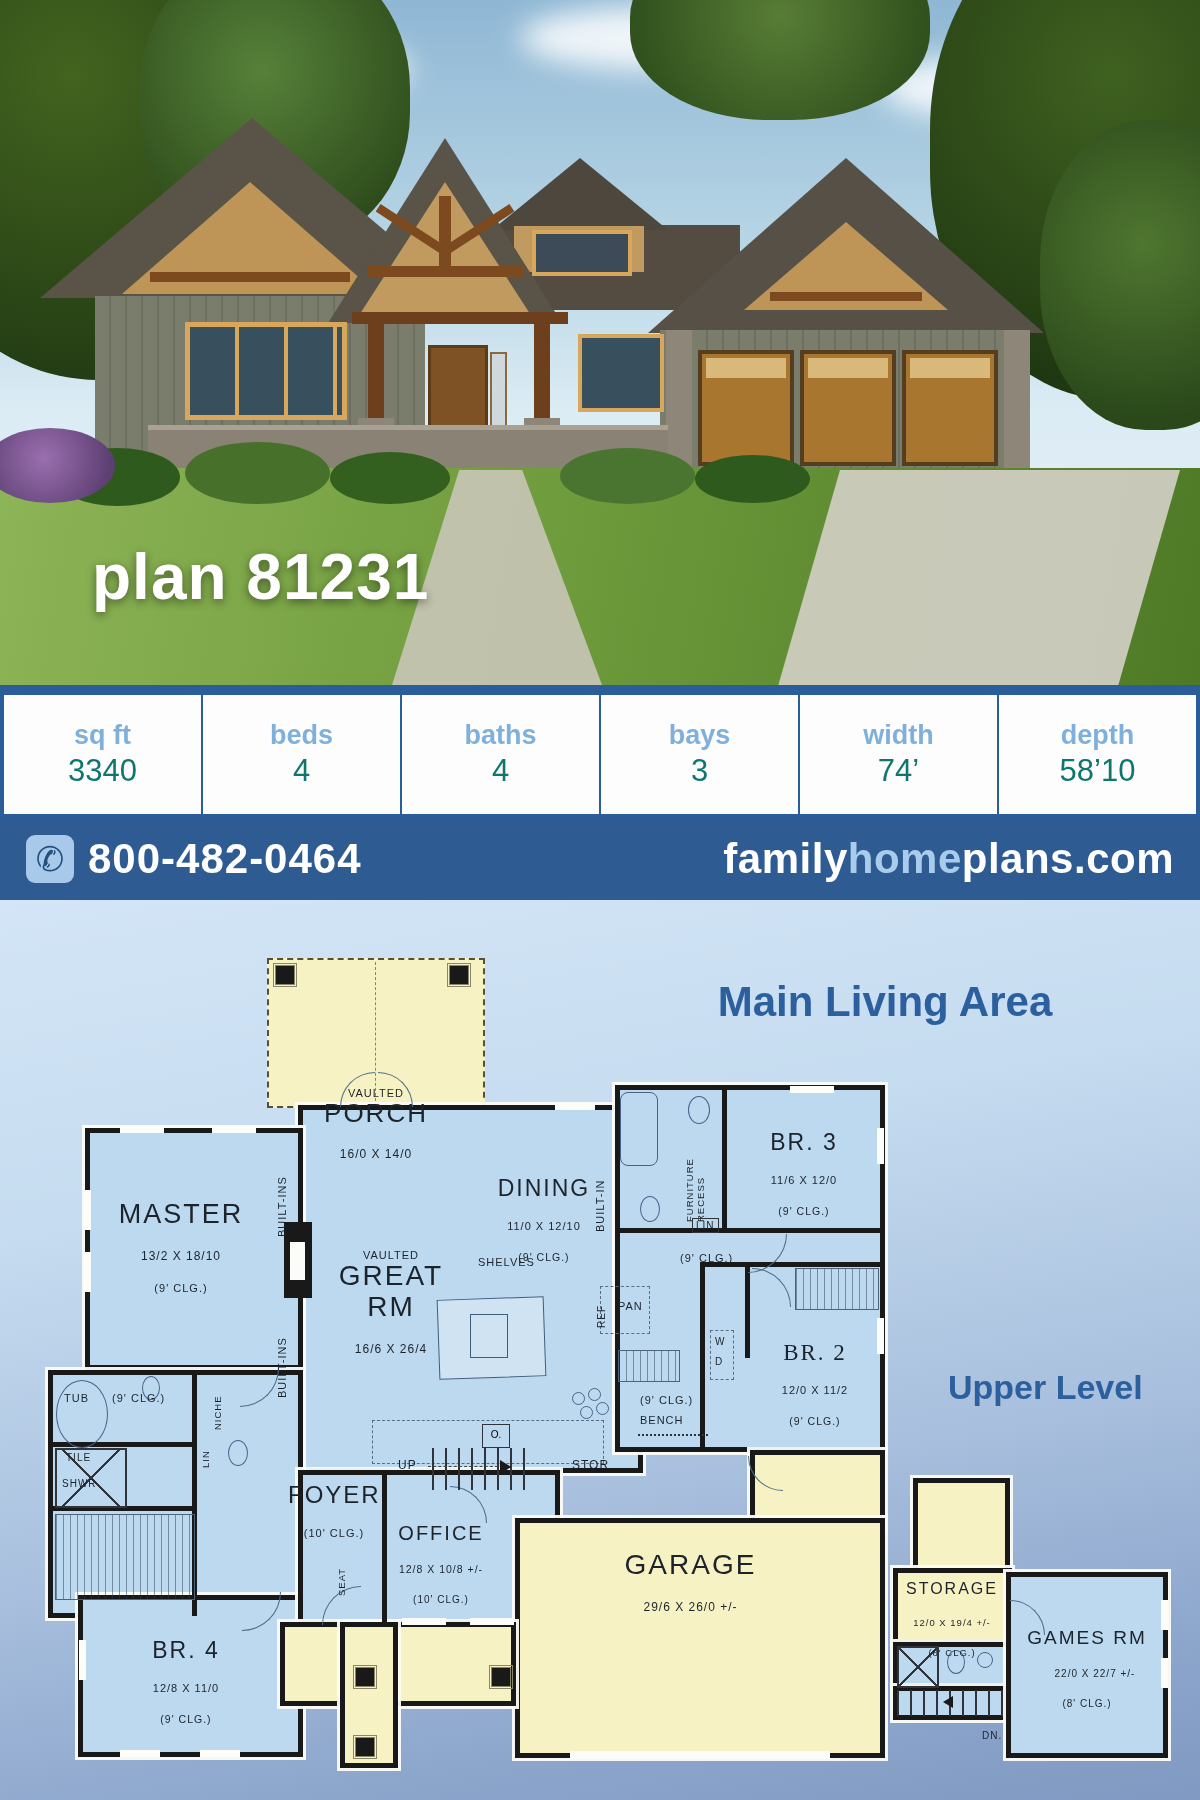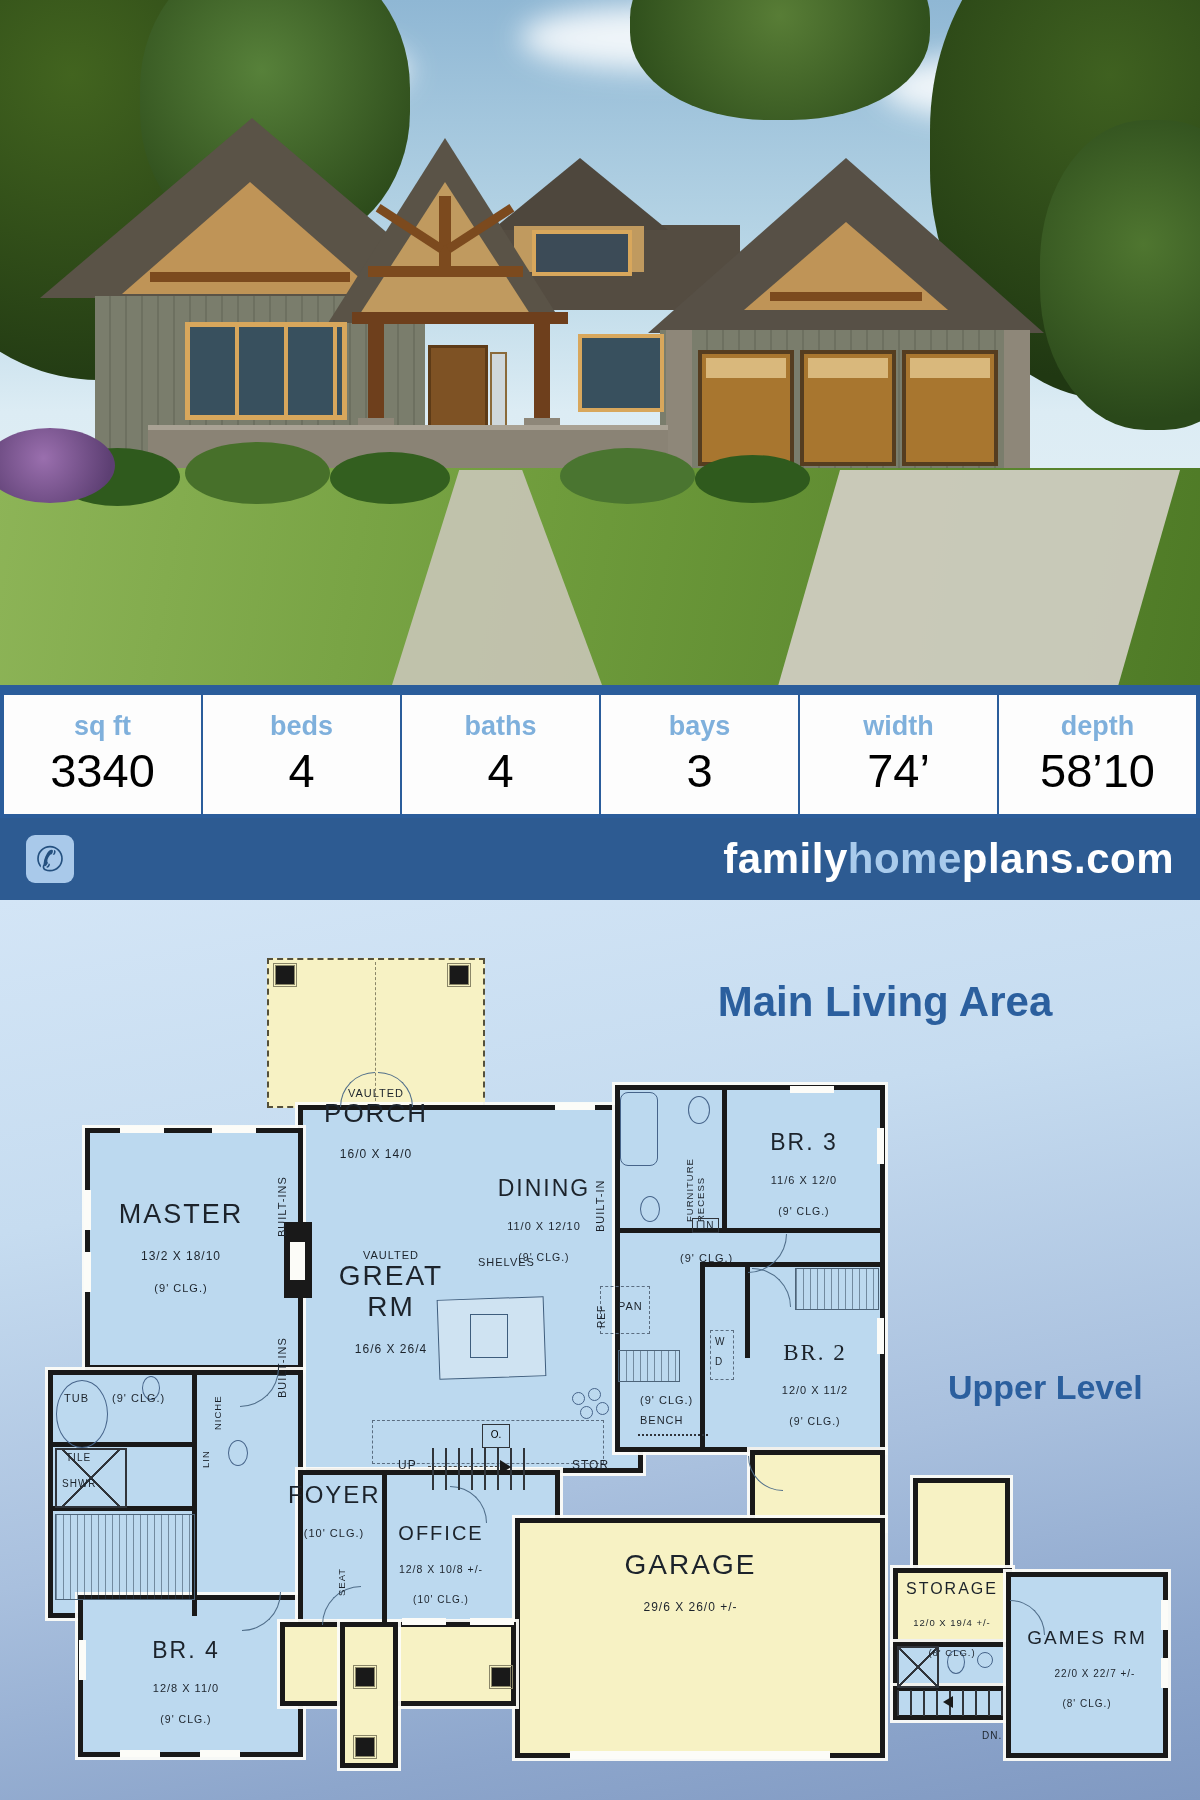--- a/index.html
+++ b/index.html
@@ -22,21 +22,21 @@
   .boards{background:repeating-linear-gradient(90deg,#7a7d6c 0 14px,#6d7060 14px 16px);}
   .hero-title{position:absolute;left:92px;top:540px;color:#ffffff;font-size:64px;font-weight:bold;
               letter-spacing:1px;text-shadow:0 3px 10px rgba(0,0,0,.45);}
 
   
   .stats{position:absolute;left:0;top:685px;width:1200px;height:133px;box-sizing:border-box;
          border:4px solid #2b5d9b;border-top:10px solid #2b5d9b;background:#fdfdfd;display:flex;}
   .stat{flex:1;border-left:2px solid #2b5d9b;display:flex;flex-direction:column;align-items:center;justify-content:center;}
   .stat:first-child{border-left:none;}
   .stat-label{font-size:27px;font-weight:bold;color:#7fb0dc;line-height:1;}
-  .stat-value{font-size:47px;color:#000000;line-height:1.05;margin-top:6px;}
+  .stat-value{font-size:31px;color:#0f766e;line-height:1.05;margin-top:6px;}
 
   
   .contact{position:absolute;left:0;top:818px;width:1200px;height:82px;background:#2d5b92;
            display:flex;align-items:center;justify-content:space-between;padding:0 26px;box-sizing:border-box;}
   .phone-wrap{display:flex;align-items:center;gap:14px;}
   .phone-icon{width:48px;height:48px;background:#a9c9ea;border-radius:9px;display:flex;align-items:center;
               justify-content:center;font-size:34px;color:#24507f;}
   .phone{color:#ffffff;font-size:42px;font-weight:bold;letter-spacing:1px;text-decoration:none;}
   .site{font-size:42px;font-weight:bold;color:#ffffff;letter-spacing:.5px;text-decoration:none;}
   .site .lt{color:#a9cbec;}
@@ -136,20 +136,21 @@
     <div class="lawn"></div>
     <div class="driveway"></div>
     <div class="walkway"></div>
     <div class="bush" style="left:55px;top:448px;width:125px;height:58px;background:#2f5a1d;"></div>
     <div class="bush" style="left:185px;top:442px;width:145px;height:62px;background:#47702a;"></div>
     <div class="bush" style="left:330px;top:452px;width:120px;height:52px;background:#335f1f;"></div>
     <div class="bush" style="left:560px;top:448px;width:135px;height:56px;background:#4a7530;"></div>
     <div class="bush" style="left:695px;top:455px;width:115px;height:48px;background:#2f5a1d;"></div>
     <div class="bush" style="left:-15px;top:428px;width:130px;height:75px;background:radial-gradient(circle at 45% 40%,#9a6fae,#5d3f73 80%);"></div>
 
+    <div class="hero-title">plan 81231</div>
   </section>
 
   <section class="stats">
     <div class="stat">
       <div class="stat-label">sq ft</div>
       <div class="stat-value">3340</div>
     </div>
     <div class="stat">
       <div class="stat-label">beds</div>
       <div class="stat-value">4</div>
@@ -168,20 +169,21 @@
     </div>
     <div class="stat">
       <div class="stat-label">depth</div>
       <div class="stat-value">58’10</div>
     </div>
   </section>
 
   <section class="contact">
     <div class="phone-wrap">
       <span class="phone-icon">✆</span>
+      <a class="phone" href="#">800-482-0464</a>
     </div>
     <a class="site" href="#"><span>family</span><span class="lt">home</span><span>plans.com</span></a>
   </section>
 
   <section class="plan-area">
 
     <div class="plan-heading" style="left:700px;top:78px;width:370px;font-size:42px;text-align:center;">Main Living Area</div>
     <div class="plan-heading" style="left:948px;top:468px;width:230px;font-size:34px;">Upper Level</div>
 
     <div class="dashedroom" style="left:267px;top:58px;width:218px;height:150px;"></div>

